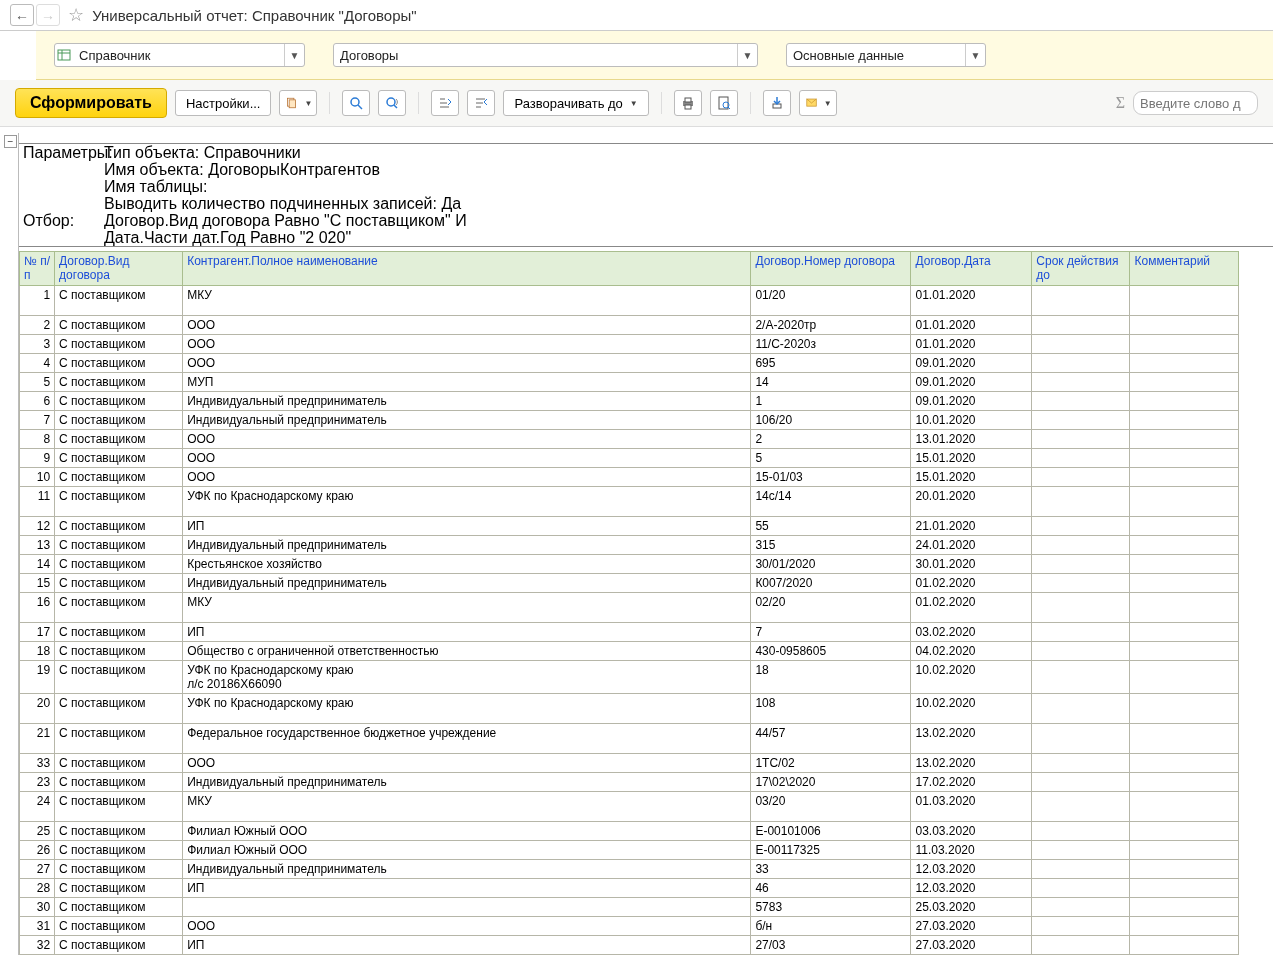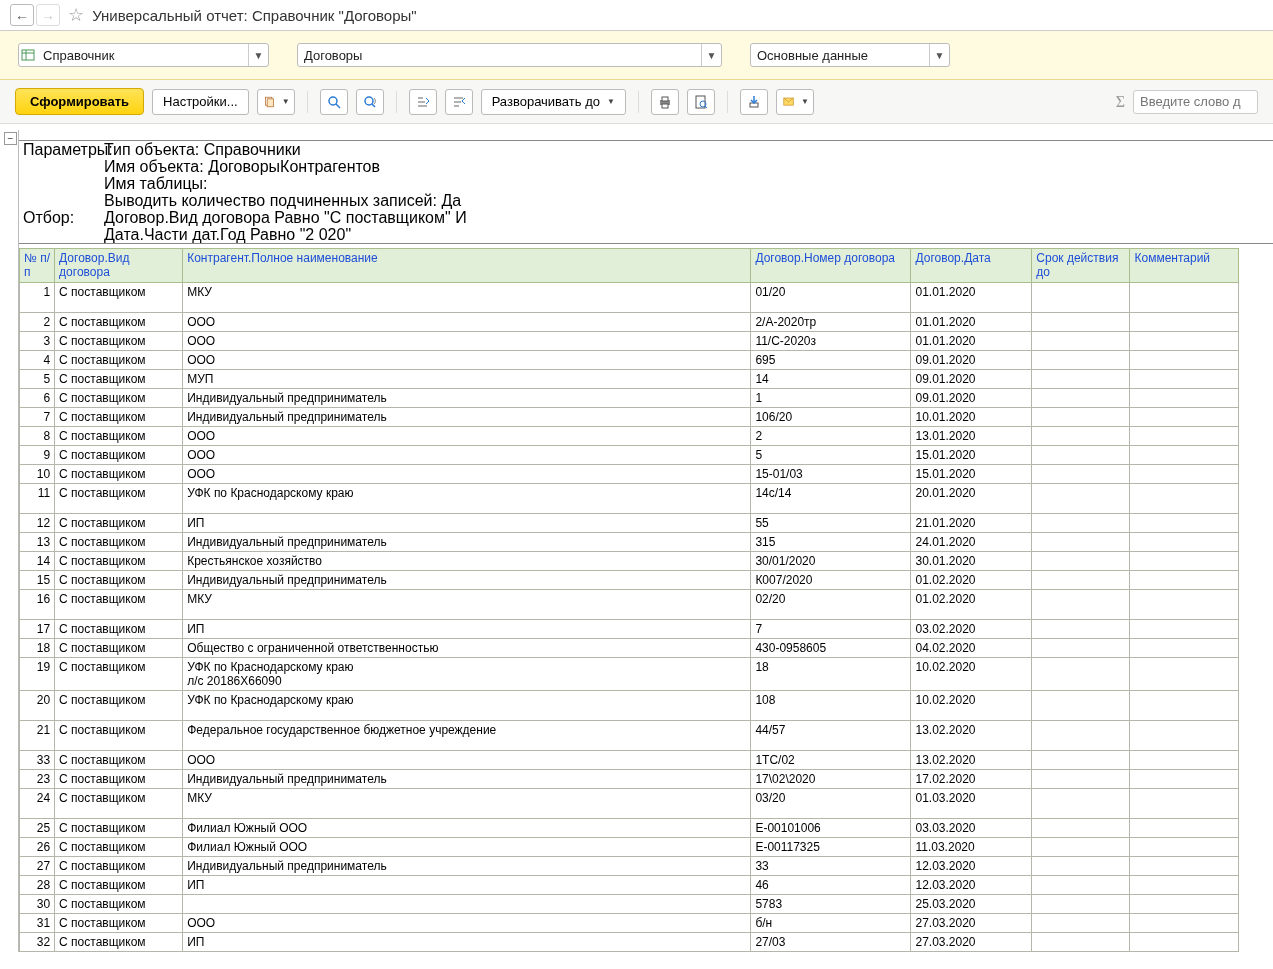--- a/index.html
+++ b/index.html
@@ -4,40 +4,40 @@
   <style>
     * { box-sizing: border-box; margin: 0; padding: 0; font-family: Arial, sans-serif; }
     body { background: #fff; font-size: 12px; overflow: hidden; }
     
     .app-header { display: flex; align-items: center; padding: 4px 10px; background: #fff; border-bottom: 1px solid #ccc; }
     .nav-btn { width: 24px; height: 22px; border: 1px solid #bbb; background: #fff; border-radius: 3px; margin-right: 2px; cursor: pointer; display: flex; align-items: center; justify-content: center; font-size: 14px; color: #555; }
     .nav-btn.disabled { color: #ccc; border-color: #ddd; }
     .star { margin: 0 8px 0 6px; font-size: 18px; color: #999; cursor: pointer; }
     .app-title { font-size: 15px; color: #333; }
     
-    .selector-bar { background: #fffbe1; border-bottom: 1px solid #e8d98c; padding: 12px 18px; display: flex; gap: 28px; }
+    .selector-bar { background: #fffbe1; border-bottom: 1px solid #e8d98c; padding: 12px 18px; display: flex; gap: 28px; margin-left: 36px; }
     .selector { display: flex; border: 1px solid #bcbcbc; border-radius: 3px; background: #fff; height: 24px; align-items: center; }
     .selector.s1 { width: 251px; }
     .selector.s2 { width: 425px; }
     .selector.s3 { width: 200px; }
     .selector-icon { width: 18px; display: flex; align-items: center; justify-content: center; color: #4a7; }
     .selector-text { flex: 1; padding: 0 6px; font-size: 13px; color: #222; }
     .selector-caret { width: 20px; border-left: 1px solid #ccc; display: flex; align-items: center; justify-content: center; color: #555; font-size: 10px; cursor: pointer; height: 100%; }
     
     .toolbar { background: #f7f7f5; border-bottom: 1px solid #ddd; padding: 8px 15px; display: flex; gap: 8px; align-items: center; }
     .divider { width: 1px; height: 22px; background: #ddd; margin: 0 4px; }
-    .btn-primary { background: linear-gradient(#ffe357, #ffd30f); border: 1px solid #d4aa00; color: #000; font-weight: bold; font-size: 13px; padding: 5px 14px; border-radius: 4px; cursor: pointer; }
+    .btn-primary { background: linear-gradient(#ffe357, #ffd30f); border: 1px solid #d4aa00; color: #000; font-weight: bold; font-size: 16px; padding: 5px 14px; border-radius: 4px; cursor: pointer; }
     .btn { background: #fff; border: 1px solid #bbb; border-radius: 3px; padding: 4px 10px; font-size: 13px; cursor: pointer; height: 26px; display: inline-flex; align-items: center; gap: 4px; }
     .btn-icon { width: 28px; padding: 0; justify-content: center; }
     .btn-icon-dd { width: 38px; padding: 0 4px 0 6px; justify-content: space-between; }
     svg { pointer-events: none; }
     .toolbar .caret { font-size: 8px; color: #444; margin-left: 3px; }
     .search-container { margin-left: auto; display: flex; align-items: center; gap: 8px; }
     .sigma { font-size: 16px; color: #999; font-family: serif; }
-    .search-box { border: 1px solid #ccc; padding: 3px 6px; font-size: 13px; color: #999; width: 125px; border-radius: 3px; height: 24px; }
+    .search-box { border: 1px solid #ccc; padding: 3px 6px; font-size: 13px; color: #999; width: 125px; border-radius: 9px; height: 24px; }
     
     .report-area { display: flex; margin: 6px 0 0 4px; overflow: hidden; }
     .outline { width: 14px; padding-top: 2px; }
     .outline-box { width: 13px; height: 13px; border: 1px solid #999; display: flex; align-items: center; justify-content: center; font-size: 10px; color: #333; cursor: pointer; }
     
     .report-body { flex: 1; border-left: 1px solid #bbb; overflow-x: auto; }
     
     .param-block { border-top: 1px solid #888; border-bottom: 1px solid #888; margin-top: 10px; font-size: 16px; background: #fff; }
     .param-row { display: flex; padding: 1px 0; line-height: 15px; }
     .param-label { width: 85px; padding-left: 4px; color: #000; }

